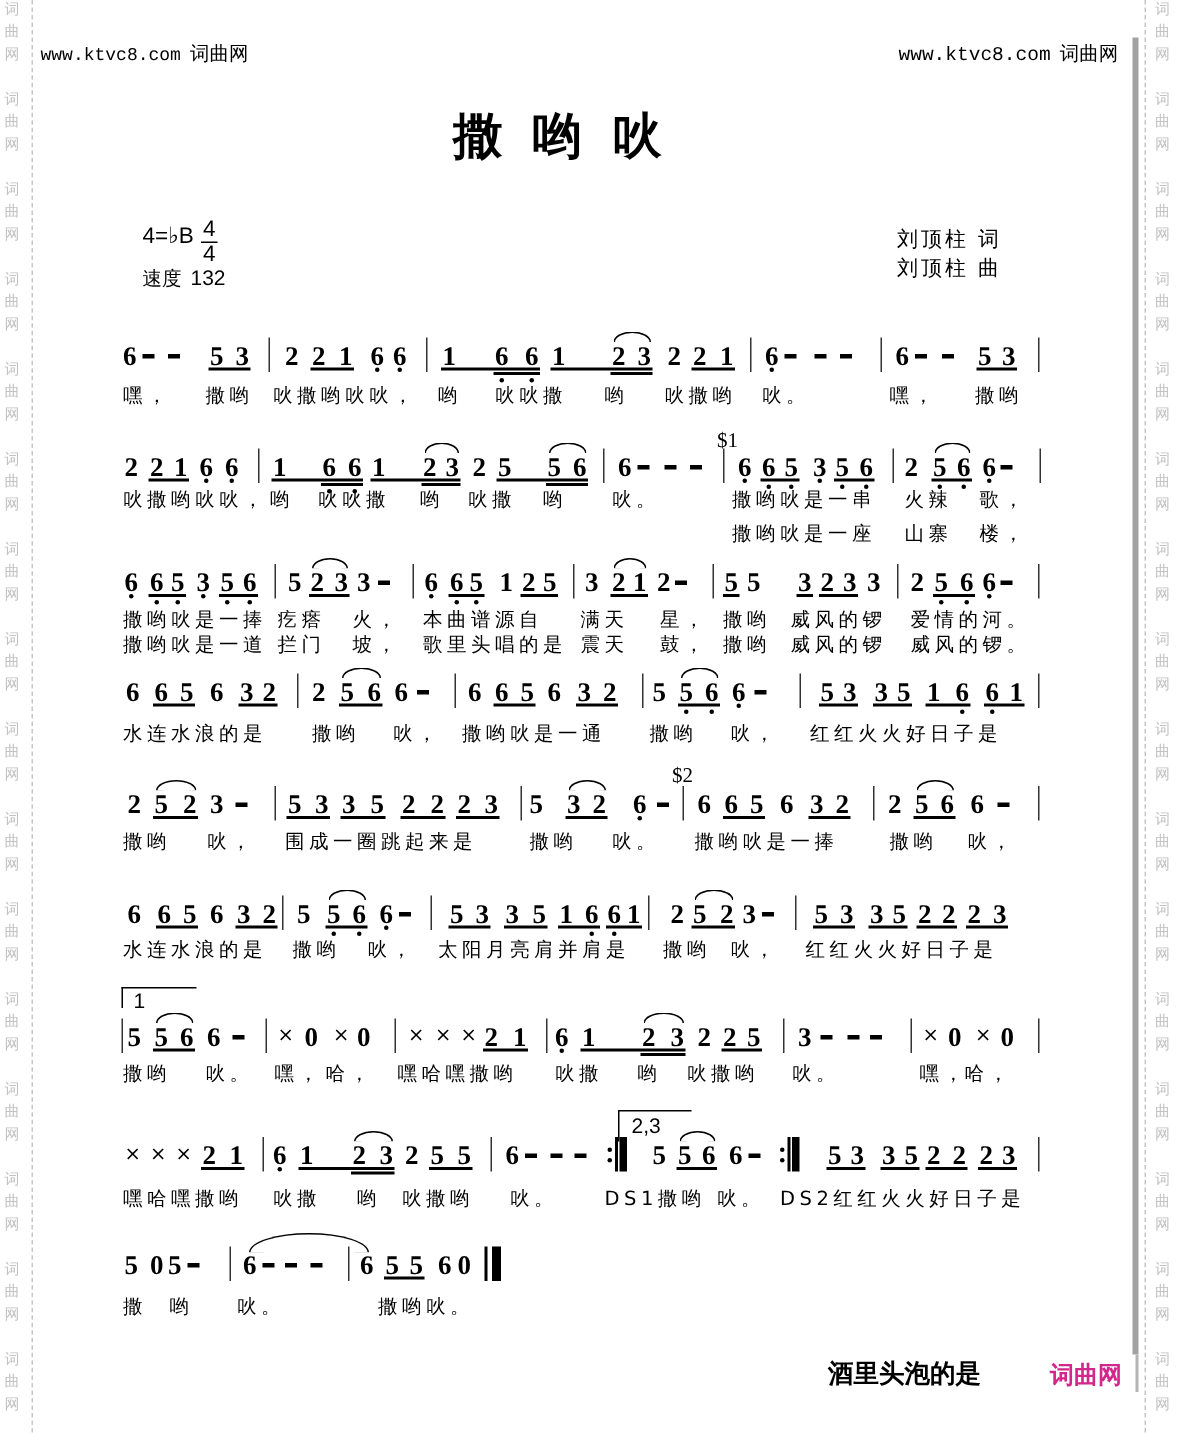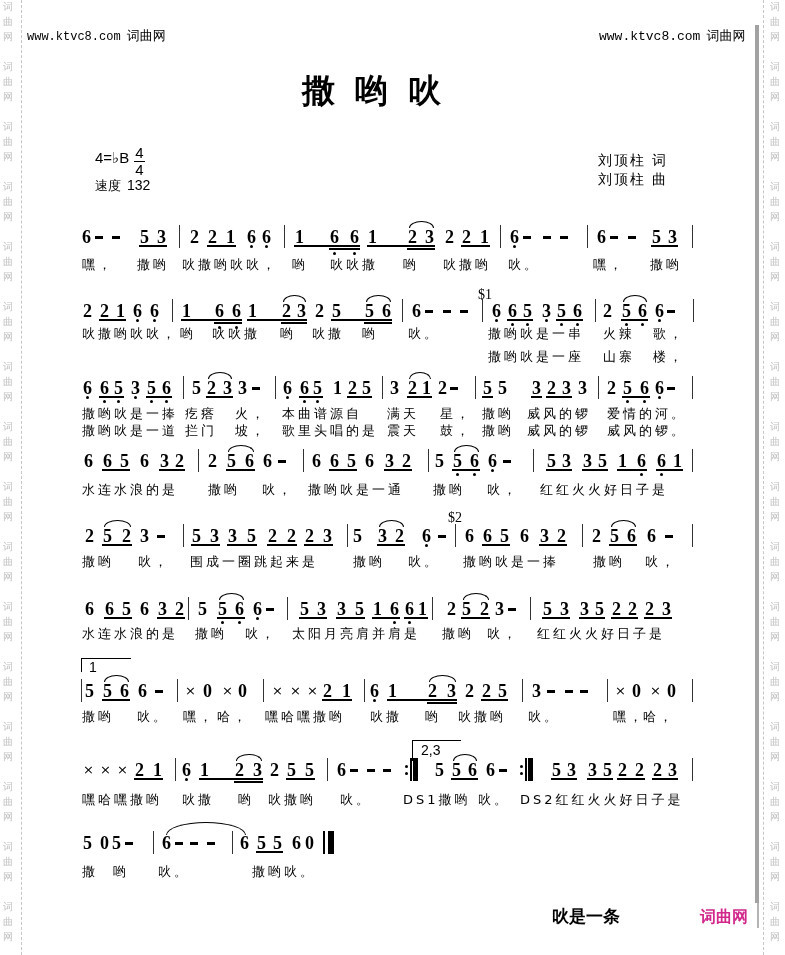--- a/index.html
+++ b/index.html
@@ -852,14 +852,14 @@
       <i class="thick"></i>
   </div>
   <div class="lyline" style="top:864px">
       <span class="ly" style="left: 82px; top: 0px;">撒</span>
       <span class="ly" style="left: 113px; top: 0px;">哟</span>
       <span class="ly" style="left: 158px; top: 0px;">吙。</span>
       <span class="ly" style="left: 252px; top: 0px;">撒哟吙。</span>
     </div>
 </div>
 
-<div class="footer-label">吙是一条</div>
+<div class="footer-label">酒里头泡的是</div>
 <div class="footer-site" id="footer-site" style="color: rgb(210, 40, 140);">词曲网</div>
 
 </body></html>

